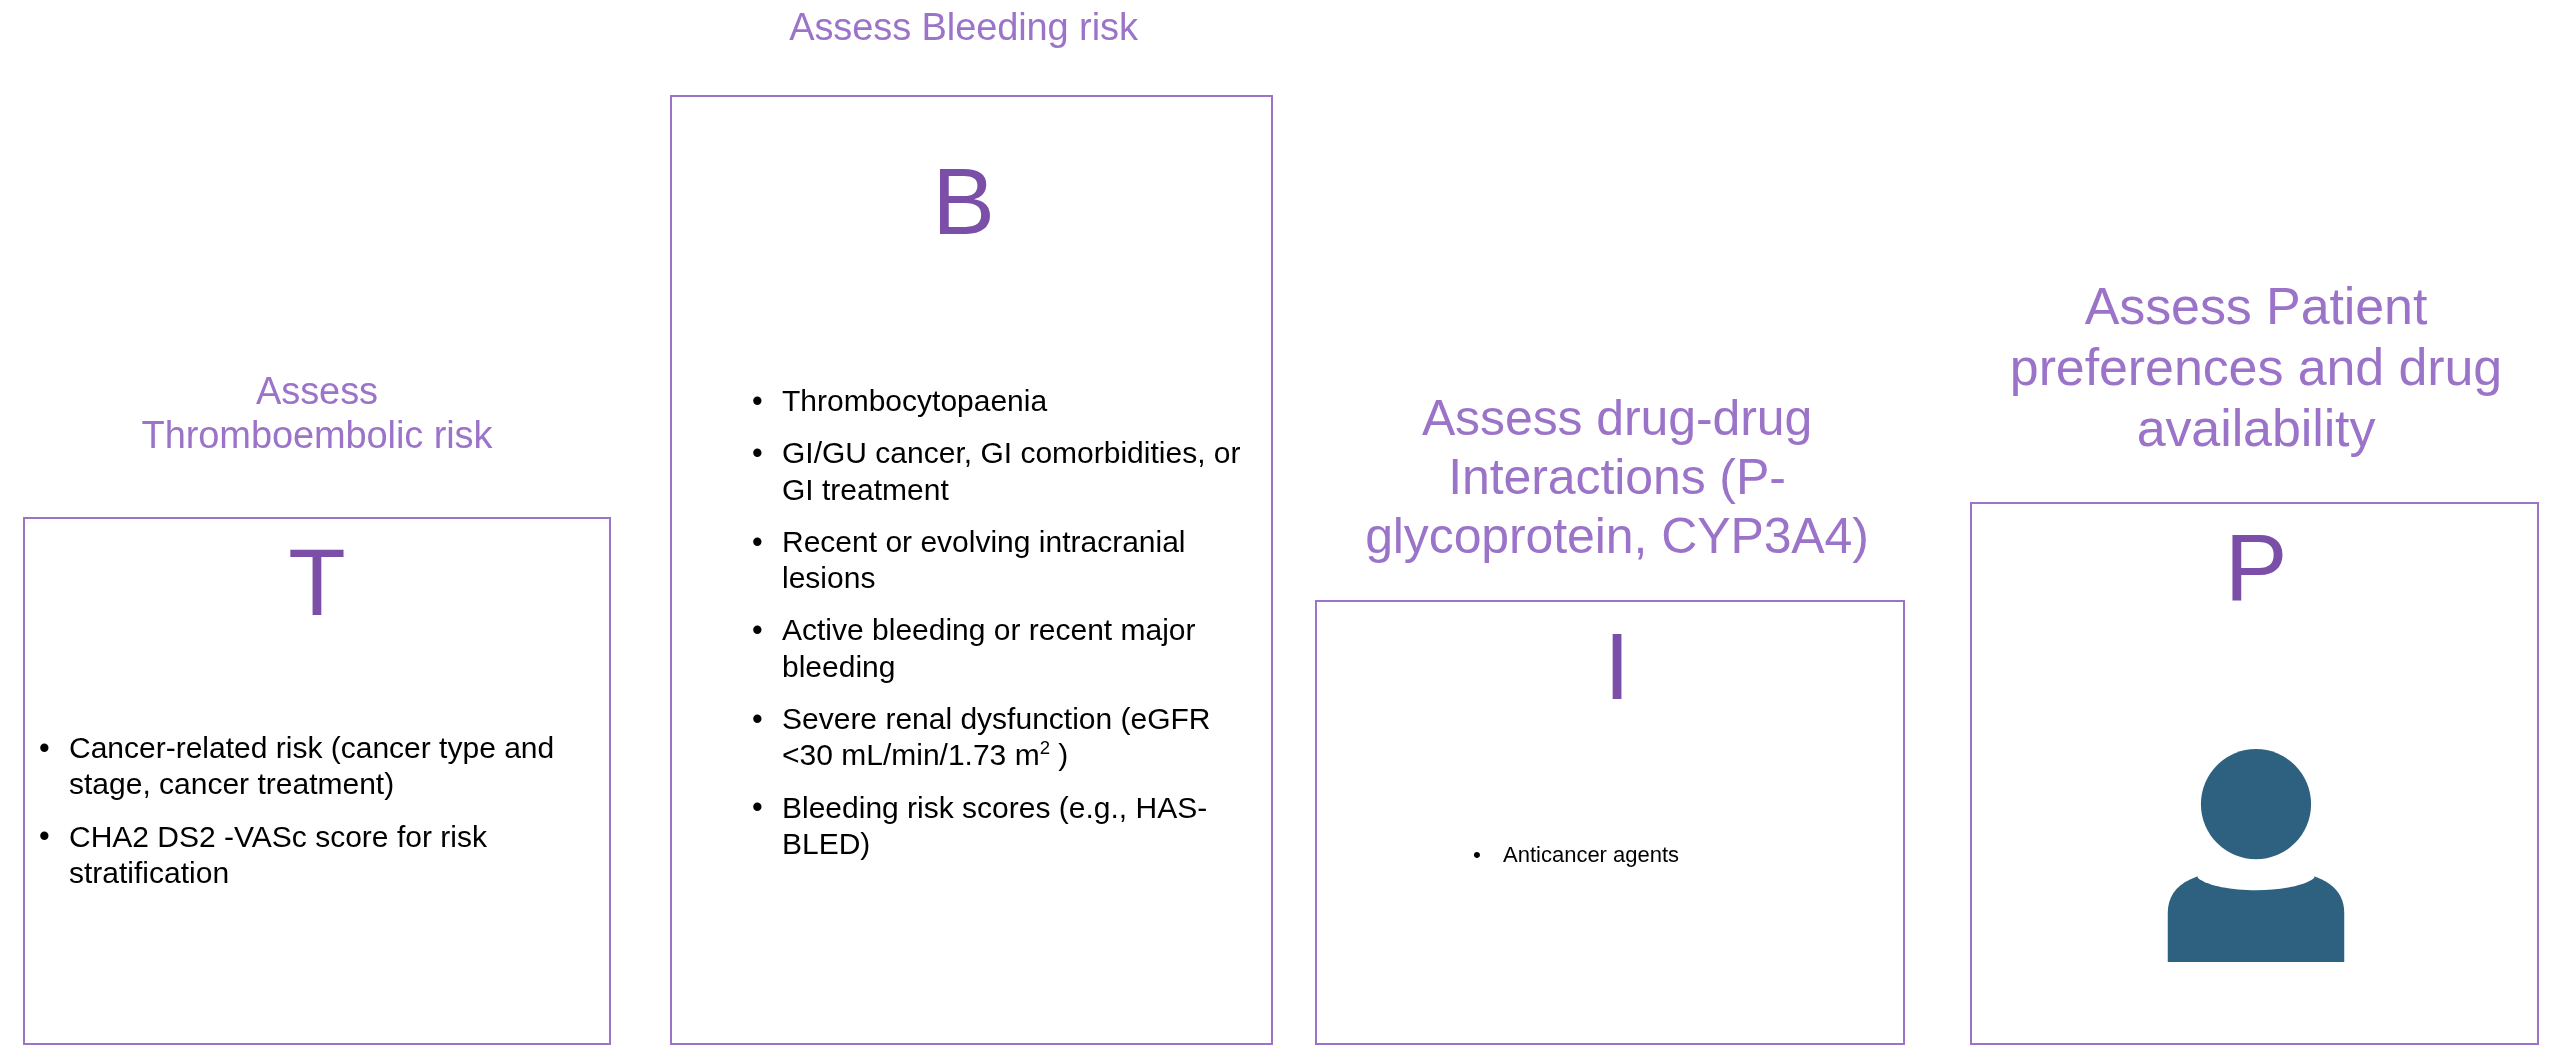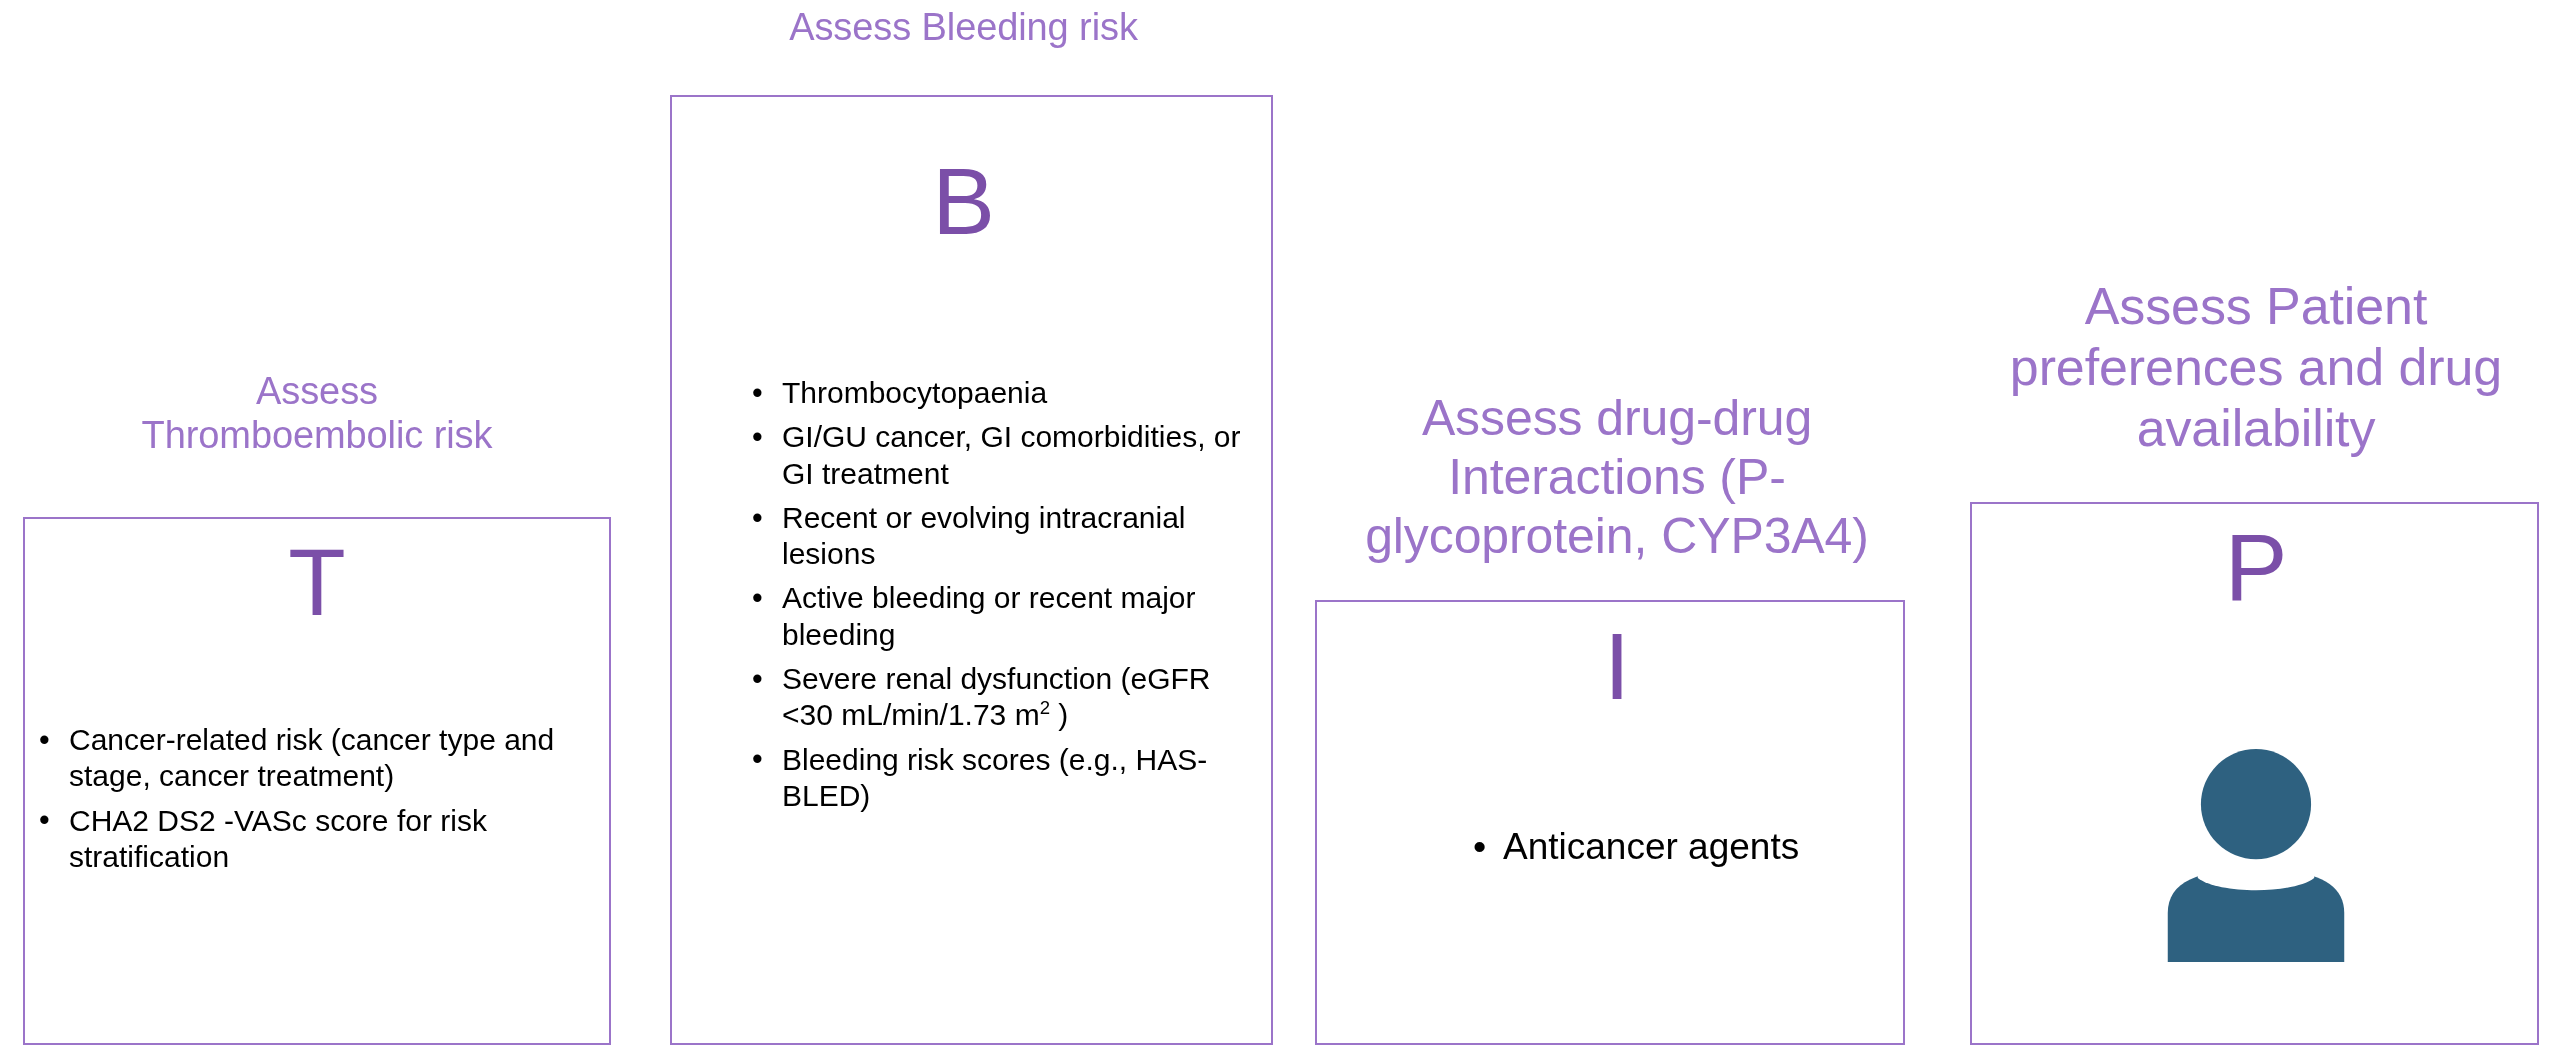--- a/index.html
+++ b/index.html
@@ -54,21 +54,21 @@
     position: absolute;
     margin: 0;
     padding: 0;
     list-style: none;
     color: #000000;
     line-height: 1.21;
   }
   .bullets li {
     position: relative;
     padding-left: 35px;
-    margin: 8px 0 0 0;
+    margin: 16px 0 0 0;
   }
   .bullets li::before {
     content: "\2022";
     position: absolute;
     left: 5px;
     top: -1.3px;
     font-size: 1.02em;
     line-height: 1.21;
     color: #000000;
   }
@@ -90,21 +90,21 @@
   #panel-b .panel-header { top: 5px; font-size: 38px; }
   #panel-b .panel-box { left: 31px; top: 95px; width: 603px; height: 950px; }
   #panel-b .big-letter { top: 155px; font-size: 94px; }
   #panel-b .bullets { left: 108px; top: 367px; width: 520px; font-size: 30px; }
 
   
   #panel-i { left: 1291px; top: 376px; width: 652px; height: 687px; }
   #panel-i .panel-header { top: 12.5px; font-size: 50px; }
   #panel-i .panel-box { left: 24px; top: 224px; width: 590px; height: 445px; }
   #panel-i .big-letter { top: 244px; font-size: 94px; }
-  #panel-i .bullets { left: 177px; top: 441px; width: 401px; font-size: 37px; }
+  #panel-i .bullets { left: 177px; top: 450px; width: 401px; font-size: 22px; }
 
   
   #panel-p { left: 1936px; top: 263px; width: 640px; height: 800px; }
   #panel-p .panel-header { top: 12.5px; font-size: 52px; }
   #panel-p .panel-box { left: 34px; top: 239px; width: 569px; height: 543px; }
   #panel-p .big-letter { top: 258px; font-size: 94px; }
   #panel-p .person-icon {
     position: absolute;
     left: 0;
     width: 100%;

